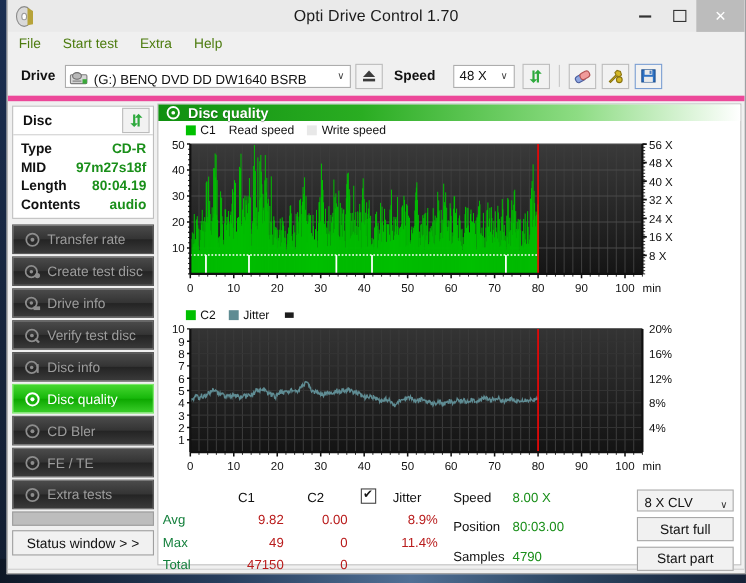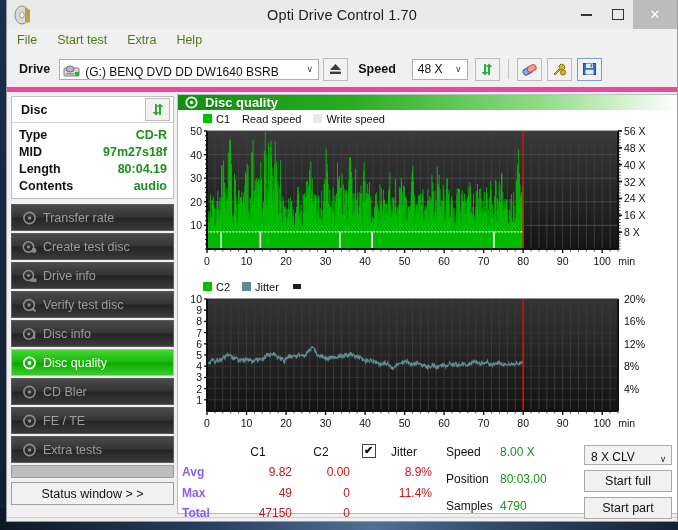--- a/index.html
+++ b/index.html
@@ -61,21 +61,21 @@
   #drive-combo{width:260px;align-items:flex-end;}
   #drive-combo .dicon{width:17px;height:15px;margin-left:3px;flex:0 0 auto;}
   #speed-combo{width:56px;margin-left:7px;}
   .tbtn{
     width:25px;height:23px;border:1px solid #bcbcbc;background:#f2f2f2;
     display:flex;align-items:center;justify-content:center;box-sizing:border-box;
   }
   .sep{width:1px;height:20px;background:#c6c6c6;margin:0 8px;}
   
   .content{display:flex;height:425px;}
-  .leftcol{width:170px;flex:0 0 auto;padding:4px 3px 0 4px;box-sizing:border-box;}
+  .leftcol{width:136px;flex:0 0 auto;padding:4px 3px 0 4px;box-sizing:border-box;}
   .rightcol{flex:1;padding:2px 3px 0 0;box-sizing:border-box;}
   
   .discpanel{border:1px solid #bfbfbf;background:#fff;box-sizing:border-box;}
   .disc-head{
     height:25px;display:flex;align-items:center;border-bottom:1px solid #d2d2d2;padding:0 3px;
   }
   .disc-head b{font-size:12.5px;color:#111;padding-left:6px;}
   .disc-head .tbtn{margin-left:auto;}
   .disc-rows{padding:3px 6px 4px 7px;}
   .drow{display:flex;align-items:center;height:17px;font-size:12.5px;font-weight:bold;}
@@ -119,21 +119,21 @@
   .legend .sw{width:9px;height:9px;display:inline-block;margin-right:4px;}
   .legend span.t{margin-right:12px;}
   .plotwrap{position:relative;}
   .plotwrap svg{display:block;}
   
   .stats{flex:1;display:flex;padding:3px 0 0 4px;font-size:12px;color:#111;position:relative;}
   .stats-grid{display:grid;grid-template-columns:42px 68px 58px 26px 56px;row-gap:1px;}
   .stats-grid div{height:17px;line-height:17px;}
   .sg-h{text-align:center;}
   .sg-n{text-align:right;color:#b91c1c;}
-  .sg-k{text-align:left;color:#8b5cf6;font-weight:bold;}
+  .sg-k{text-align:left;color:#15803d;}
   .chk{width:12px;height:12px;border:1px solid #444;background:#fff;display:inline-block;
        position:relative;vertical-align:-2px;}
   .chk:after{content:"\2714";position:absolute;left:1px;top:-3px;font-size:11px;color:#111;}
   .stats-right{margin-left:14px;display:grid;grid-template-columns:54px 64px;row-gap:1px;}
   .stats-right div{height:17px;line-height:17px;}
   .sr-k{color:#111;}
   .sr-v{color:#1a8f1a;}
   .stats-btns{margin-left:auto;margin-right:6px;width:88px;padding-top:1px;}
   .selcombo{
     height:20px;background:#f2f2f2;border:1px solid #adadad;display:flex;align-items:flex-end;

